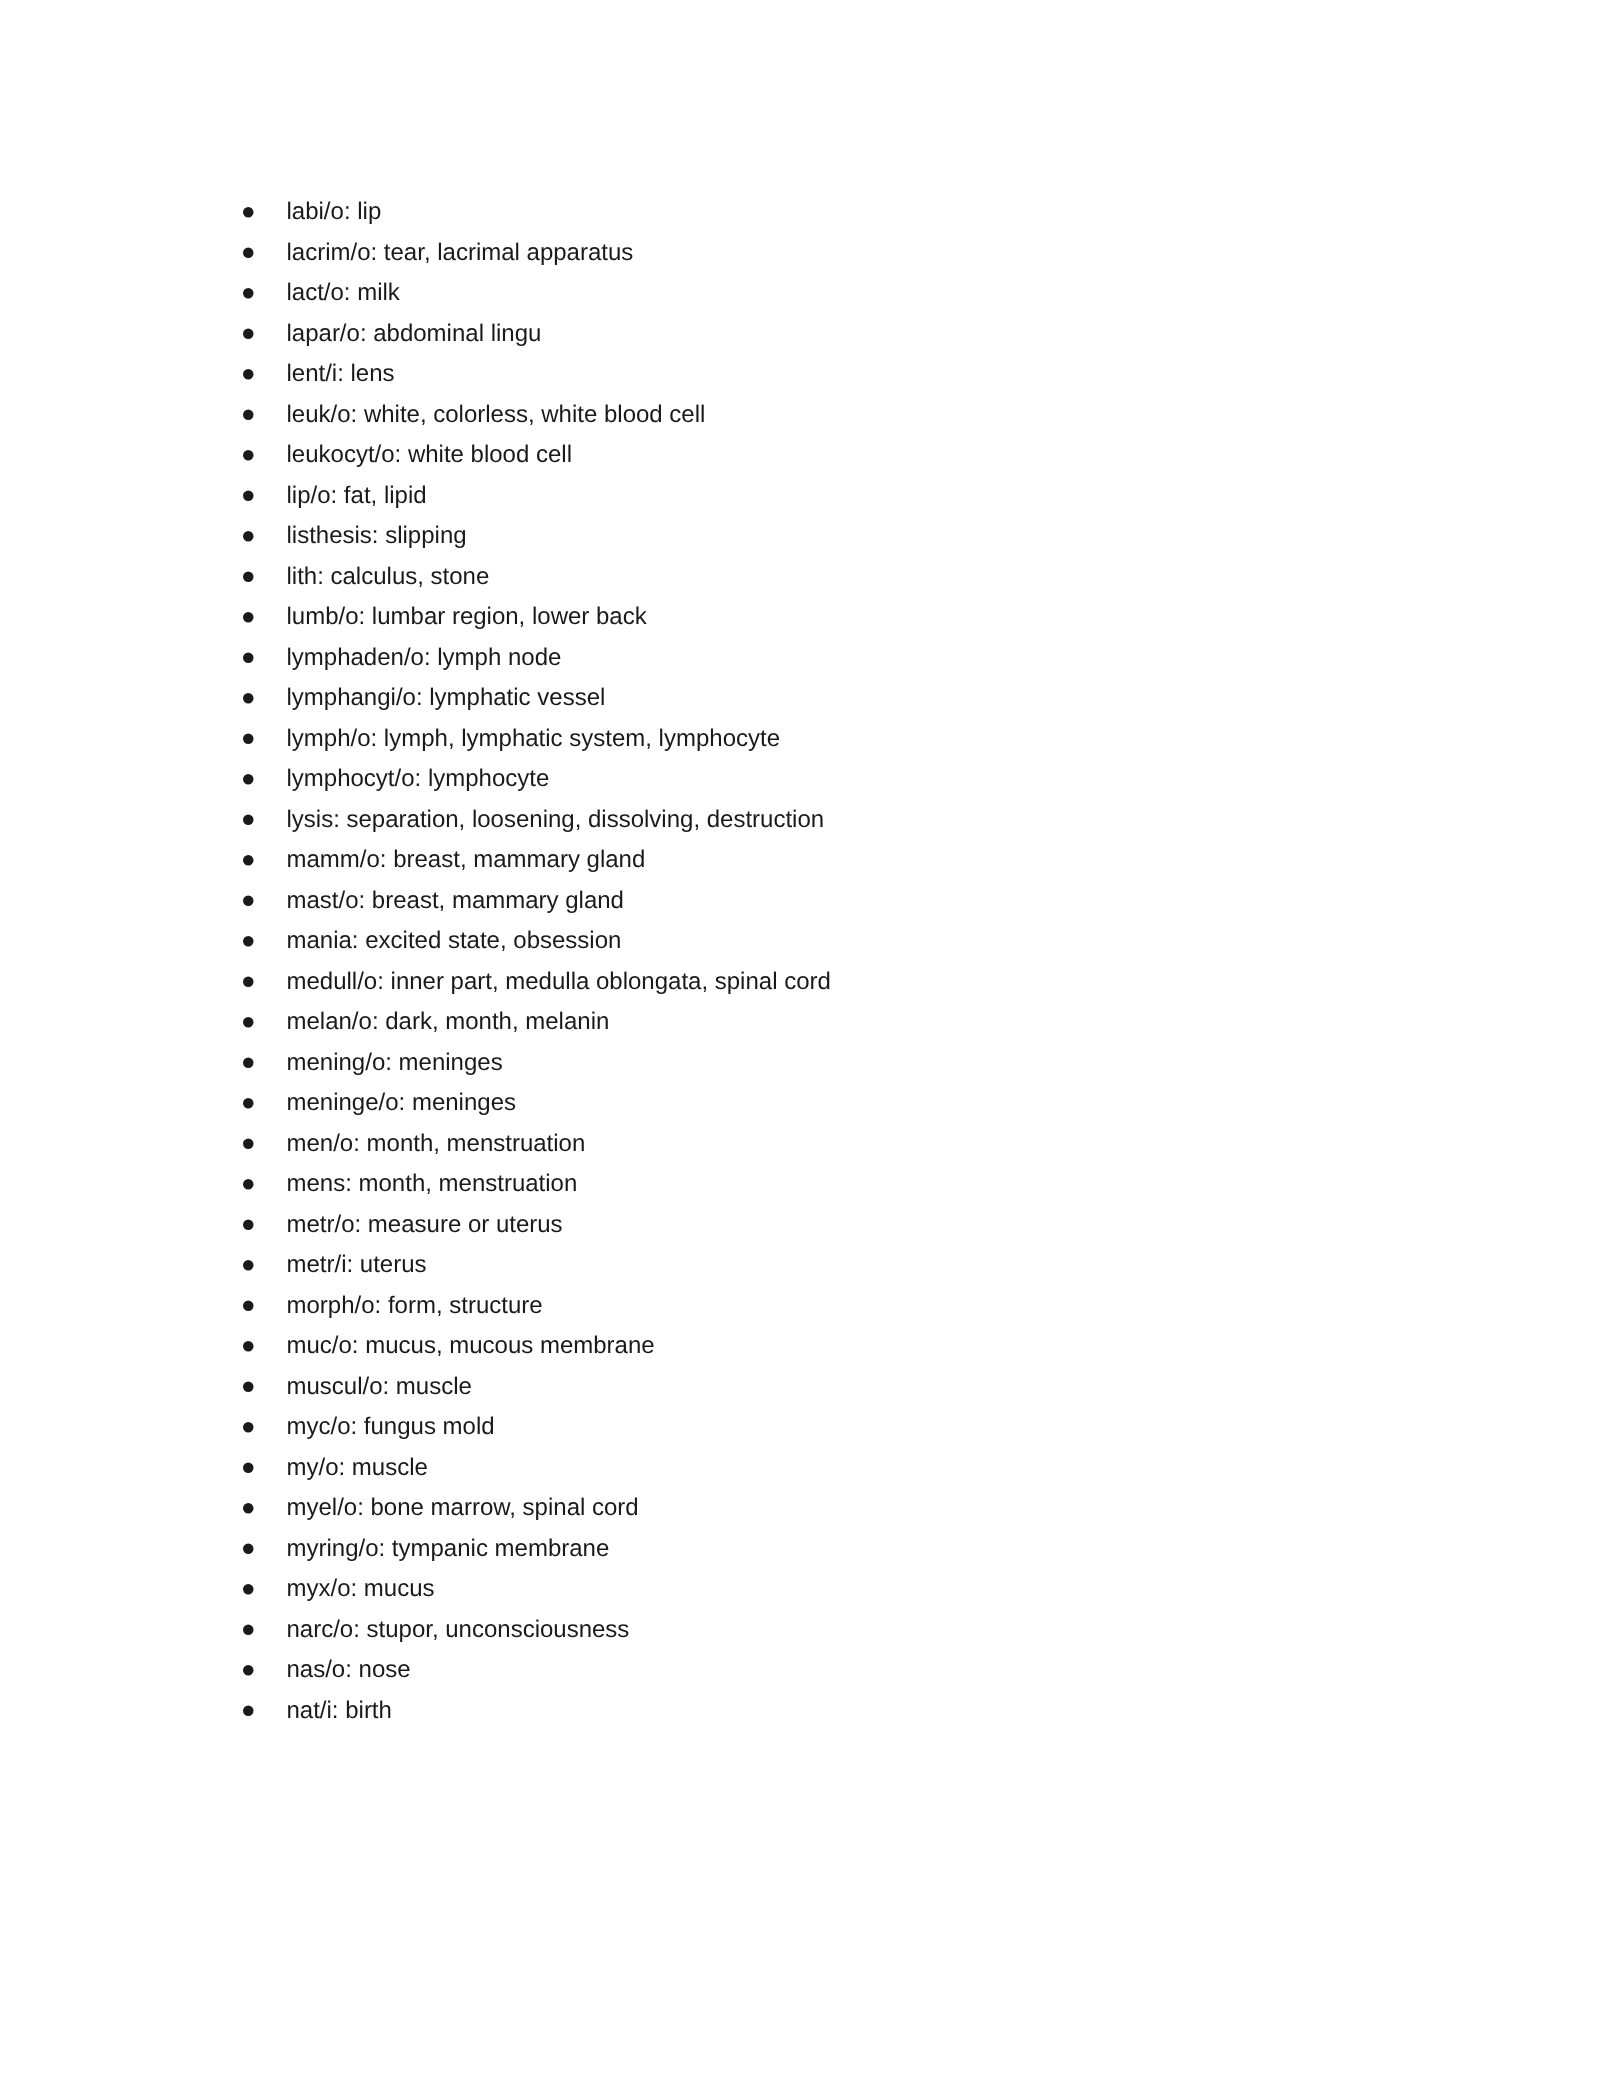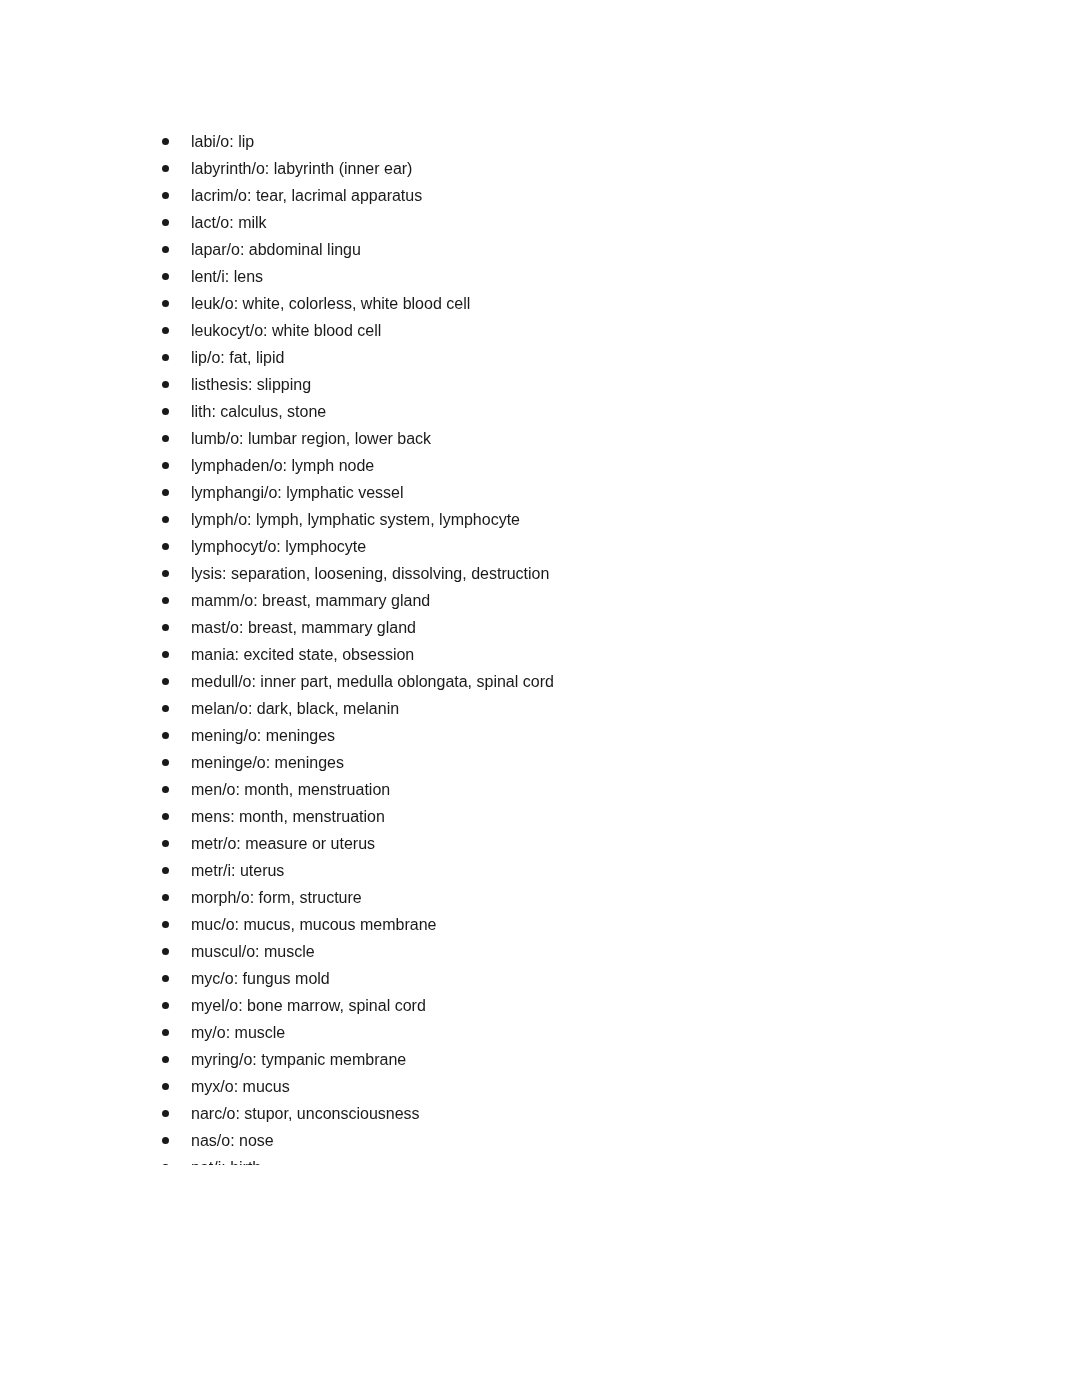--- a/index.html
+++ b/index.html
@@ -39,52 +39,51 @@
     background: #1a1a1a;
     display: inline-block;
   }
 </style>
 </head>
 <body>
 
 <div class="page">
   <ul class="term-list">
     <li><span class="bullet"></span><span>labi/o: lip</span></li>
-    <li><span class="bullet"></span><span>labyrinth/o: labyrinth (inner ear)</span></li>
     <li><span class="bullet"></span><span>lacrim/o: tear, lacrimal apparatus</span></li>
     <li><span class="bullet"></span><span>lact/o: milk</span></li>
     <li><span class="bullet"></span><span>lapar/o: abdominal lingu</span></li>
     <li><span class="bullet"></span><span>lent/i: lens</span></li>
     <li><span class="bullet"></span><span>leuk/o: white, colorless, white blood cell</span></li>
     <li><span class="bullet"></span><span>leukocyt/o: white blood cell</span></li>
     <li><span class="bullet"></span><span>lip/o: fat, lipid</span></li>
     <li><span class="bullet"></span><span>listhesis: slipping</span></li>
     <li><span class="bullet"></span><span>lith: calculus, stone</span></li>
     <li><span class="bullet"></span><span>lumb/o: lumbar region, lower back</span></li>
     <li><span class="bullet"></span><span>lymphaden/o: lymph node</span></li>
     <li><span class="bullet"></span><span>lymphangi/o: lymphatic vessel</span></li>
     <li><span class="bullet"></span><span>lymph/o: lymph, lymphatic system, lymphocyte</span></li>
     <li><span class="bullet"></span><span>lymphocyt/o: lymphocyte</span></li>
     <li><span class="bullet"></span><span>lysis: separation, loosening, dissolving, destruction</span></li>
     <li><span class="bullet"></span><span>mamm/o: breast, mammary gland</span></li>
     <li><span class="bullet"></span><span>mast/o: breast, mammary gland</span></li>
     <li><span class="bullet"></span><span>mania: excited state, obsession</span></li>
     <li><span class="bullet"></span><span>medull/o: inner part, medulla oblongata, spinal cord</span></li>
-    <li><span class="bullet"></span><span>melan/o: dark, black, melanin</span></li>
+    <li><span class="bullet"></span><span>melan/o: dark, month, melanin</span></li>
     <li><span class="bullet"></span><span>mening/o: meninges</span></li>
     <li><span class="bullet"></span><span>meninge/o: meninges</span></li>
     <li><span class="bullet"></span><span>men/o: month, menstruation</span></li>
     <li><span class="bullet"></span><span>mens: month, menstruation</span></li>
     <li><span class="bullet"></span><span>metr/o: measure or uterus</span></li>
     <li><span class="bullet"></span><span>metr/i: uterus</span></li>
     <li><span class="bullet"></span><span>morph/o: form, structure</span></li>
     <li><span class="bullet"></span><span>muc/o: mucus, mucous membrane</span></li>
     <li><span class="bullet"></span><span>muscul/o: muscle</span></li>
     <li><span class="bullet"></span><span>myc/o: fungus mold</span></li>
+    <li><span class="bullet"></span><span>my/o: muscle</span></li>
     <li><span class="bullet"></span><span>myel/o: bone marrow, spinal cord</span></li>
-    <li><span class="bullet"></span><span>my/o: muscle</span></li>
     <li><span class="bullet"></span><span>myring/o: tympanic membrane</span></li>
     <li><span class="bullet"></span><span>myx/o: mucus</span></li>
     <li><span class="bullet"></span><span>narc/o: stupor, unconsciousness</span></li>
     <li><span class="bullet"></span><span>nas/o: nose</span></li>
     <li><span class="bullet"></span><span>nat/i: birth</span></li>
   </ul>
 </div>
 
 </body></html>

